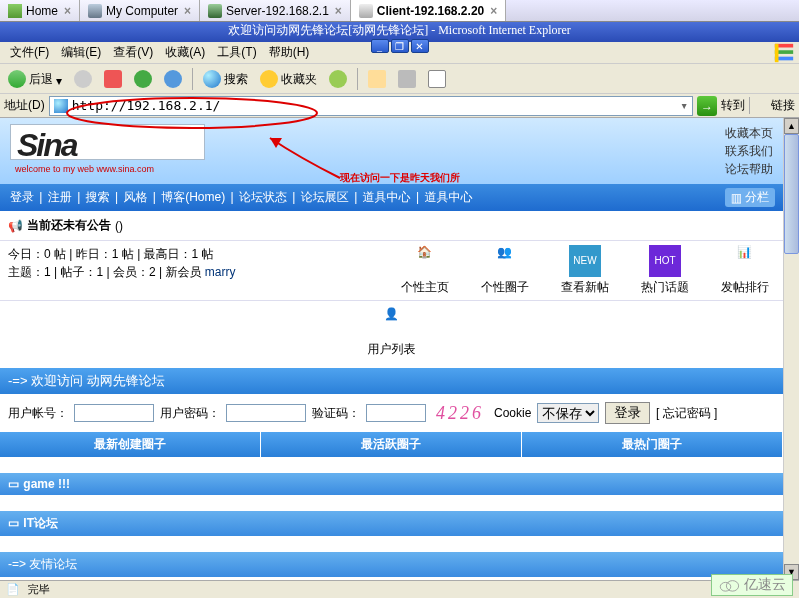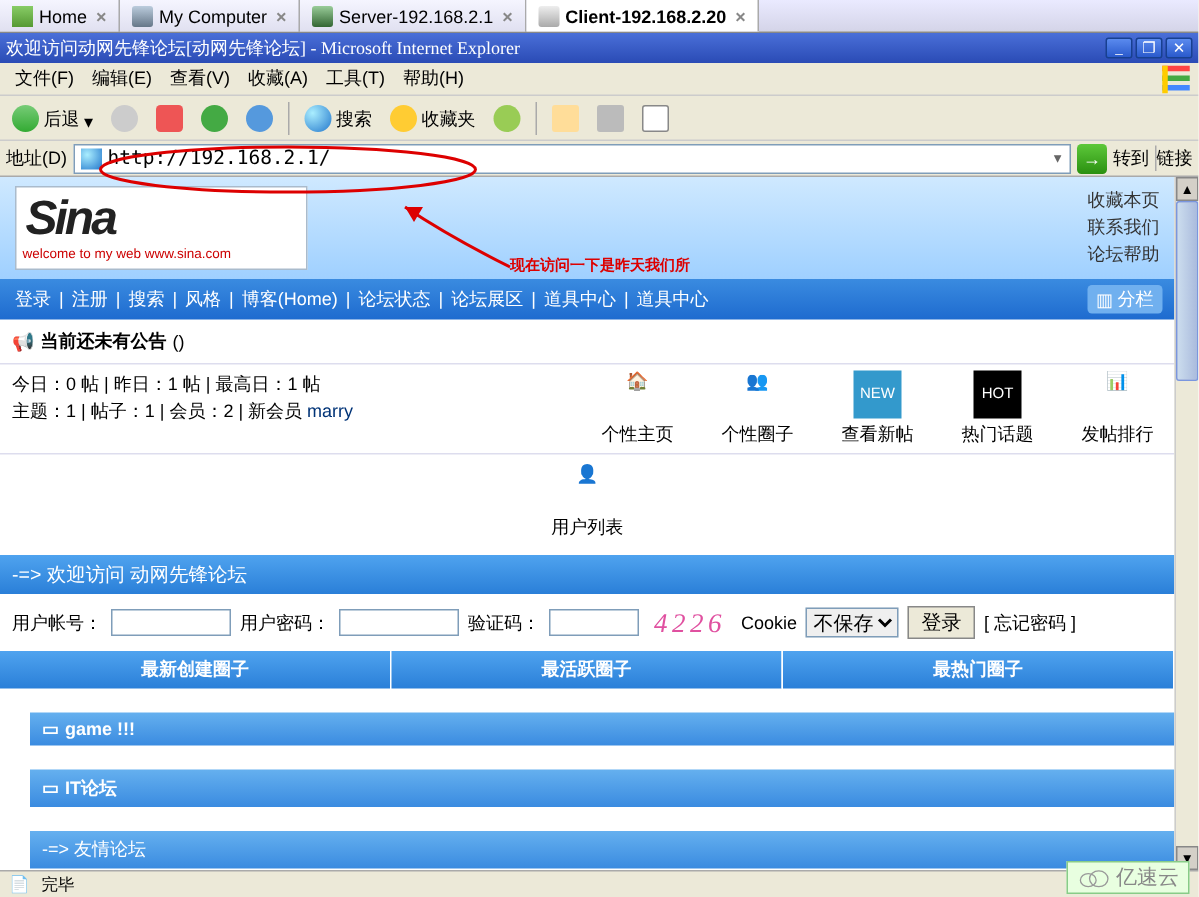--- a/index.html
+++ b/index.html
@@ -6,21 +6,21 @@
 body { font-family: "SimSun", Arial, sans-serif; font-size: 12px; background: #ece9d8; overflow: hidden; width: 799px; height: 598px; position: relative; }
 
 
 .top-tabs { display: flex; background: linear-gradient(#eaeaff, #d4d4e8); height: 22px; border-bottom: 1px solid #888; }
 .top-tab { display: flex; align-items: center; gap: 4px; padding: 2px 8px; border-right: 1px solid #aaa; background: linear-gradient(#f5f5ff,#e0e0f0); cursor: pointer; }
 .top-tab.active { background: #fff; font-weight: bold; }
 .top-tab .ticon { width: 14px; height: 14px; display: inline-block; }
 .tab-close { color:#888; font-weight:bold; margin-left:2px; }
 
 
-.ie-title { background: linear-gradient(#4a6fd8,#2a4bb5); color: #fff; height: 20px; display: flex; align-items: center; justify-content: space-between; padding: 0 4px; font-family: "SimSun"; font-size: 12px; }
+.ie-title { background: linear-gradient(#4a6fd8,#2a4bb5); color: #fff; height: 20px; display: flex; align-items: center; justify-content: space-between; padding: 0 4px; font-family: "SimSun"; font-size: 12px; flex-direction: column; }
 .ie-title .winbtns { display: flex; gap: 2px; }
 .winbtn { width: 18px; height: 14px; background: linear-gradient(#5a8aee,#2a5acc); border: 1px solid #184090; border-radius: 2px; color:#fff; font-size:10px; display:flex; align-items:center; justify-content:center; }
 
 
 .menubar { background: #ece9d8; height: 22px; display: flex; align-items: center; padding: 0 4px; border-bottom: 1px solid #ccc; }
 .menubar span { padding: 2px 6px; cursor: default; }
 .ie-logo { margin-left: auto; width: 22px; height: 22px; }
 
 
 .toolbar { background: #ece9d8; height: 30px; display: flex; align-items: center; gap: 4px; padding: 0 4px; border-bottom: 1px solid #ccc; }
@@ -35,21 +35,21 @@
 
 
 .viewport { position: relative; height: 462px; overflow: hidden; background:#fff; display:flex; }
 .page { flex:1; overflow:hidden; background:#fff; position:relative; }
 .vscroll { width: 16px; background: #ece9d8; border-left:1px solid #ccc; position:relative; }
 .vscroll .arrow { height:16px; background:#d4d0c8; border:1px solid #888; display:flex; align-items:center; justify-content:center; font-size:9px; }
 .vscroll .thumb { position:absolute; top:16px; left:0; right:0; height:120px; background:linear-gradient(90deg,#cde,#abd); border:1px solid #7a96df; border-radius:2px; }
 
 
 .pagehdr { background: linear-gradient(#cfe9ff,#9fd0ff); padding: 6px 10px; display:flex; justify-content:space-between; }
-.logo-box { width: 195px; height: 56px; background:#fff; border:1px solid #abc; font-family: Arial; }
+.logo-box { width: 195px; height: 36px; background:#fff; border:1px solid #abc; font-family: Arial; }
 .logo-sina { font-size: 32px; font-weight: bold; font-style: italic; color:#222; padding:2px 6px 0 6px; letter-spacing:-2px; }
 .logo-sub { font-size: 9px; color:#c00; padding:0 4px 2px 4px; }
 .right-links { text-align:right; font-size:12px; line-height:18px; }
 .right-links div { color:#333; }
 
 .navstrip { background: linear-gradient(#3a8be0,#1e6bcf); color:#fff; padding: 4px 8px; display:flex; justify-content:space-between; align-items:center; }
 .navstrip .links span { padding:0 2px; }
 .navstrip .pill { background:#70b0ef; border-radius:3px; padding:1px 6px; display:flex; align-items:center; gap:3px; }
 
 .announce { padding: 6px 8px; display:flex; align-items:center; gap:4px; border-bottom:1px solid #dde; }
@@ -70,21 +70,21 @@
 
 .loginrow { padding:8px; display:flex; align-items:center; gap:6px; flex-wrap:wrap; }
 .loginrow input[type=text], .loginrow input[type=password] { border:1px solid #7f9db9; height:18px; width:80px; }
 .loginrow select { border:1px solid #7f9db9; height:20px; }
 .loginrow .btn { background:#ece9d8; border:1px solid #888; padding:1px 8px; }
 .captcha { font-family: serif; font-size:18px; color:#e050a0; font-style:italic; letter-spacing:3px; padding:0 4px; }
 
 .tri-col { display:flex; }
 .tri-col > div { flex:1; background:linear-gradient(#4fa3ef,#2a7fd8); color:#fff; text-align:center; padding:4px 0; font-weight:bold; border-right:1px solid #fff; }
 
-.section { background: linear-gradient(#65b0ef,#3a8be0); color:#fff; padding:4px 8px; font-size:12px; margin-top:2px;margin-left:20px; }
+.section { background: linear-gradient(#65b0ef,#3a8be0); color:#fff; padding:4px 8px; font-size:12px; margin-top:2px; }
 .section .collapse { font-weight:bold; margin-right:4px; }
 
 
 .annot { position:absolute; left:340px; top:168px; color:#d00; font-size:10px; font-weight:bold; line-height:20px; pointer-events:none; }
 svg.ellipse { position:absolute; left:62px; top:95px; pointer-events:none; }
 svg.arrow { position:absolute; left:180px; top:108px; pointer-events:none; }
 
 
 .statusbar { position:absolute; bottom:0; left:0; right:0; height:18px; background:#ece9d8; border-top:1px solid #aaa; display:flex; align-items:center; padding:0 6px; gap:8px; font-size:11px; }
 .statusbar .seg { border-left:1px solid #ccc; padding:0 6px; display:flex; align-items:center; gap:3px; }
@@ -187,21 +187,21 @@
 
 <div class="addrbar">
   <span>地址(D)</span>
   <div class="addrinput">
     <span class="ticon ico-globe" style="width:14px;height:14px;margin-right:4px"></span>
     <span>http://192.168.2.1/</span>
     <span style="margin-left:auto;color:#666">▾</span>
   </div>
   <div class="go-btn">→</div>
   <span>转到</span>
-  <span style="border-left:1px solid #aaa;padding-left:0">链接</span>
+  <span style="border-left:1px solid #aaa;padding-left:21px">链接</span>
 </div>
 
 <div class="viewport">
 <div class="page">
 
   <div class="pagehdr">
     <div class="logo-box">
       <div class="logo-sina">Sina</div>
       <div class="logo-sub">welcome to my web www.sina.com</div>
     </div>
@@ -248,21 +248,21 @@
           </div>
       <div class="iconcol">
             <div class="bigicon">👥</div>
             <div>个性圈子</div>
           </div>
       <div class="iconcol">
             <div class="bigicon" style="background:#39c;color:#fff;font-size:10px;padding-top:10px">NEW</div>
             <div>查看新帖</div>
           </div>
       <div class="iconcol">
-            <div class="bigicon" style="background:#000000;color:#fff;font-size:10px;padding-top:10px">HOT</div>
+            <div class="bigicon" style="background:#6d28d9;color:#fff;font-size:10px;padding-top:10px">HOT</div>
             <div>热门话题</div>
           </div>
       <div class="iconcol">
             <div class="bigicon">📊</div>
             <div>发帖排行</div>
           </div>
     </div>
   </div>
 
   <div class="userlist-row">

